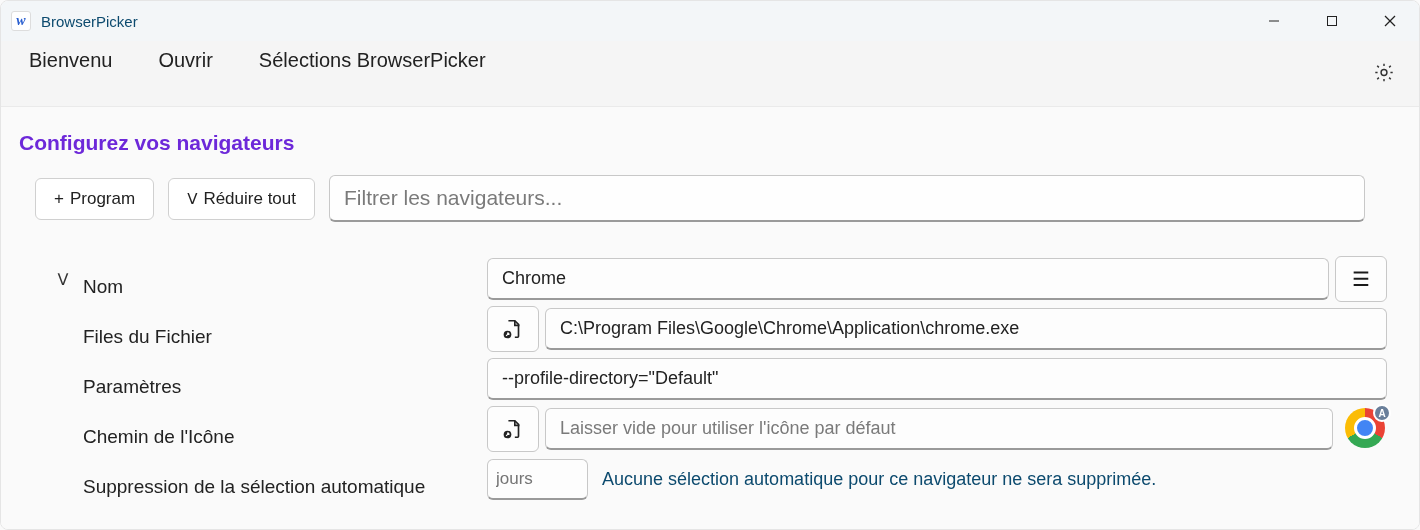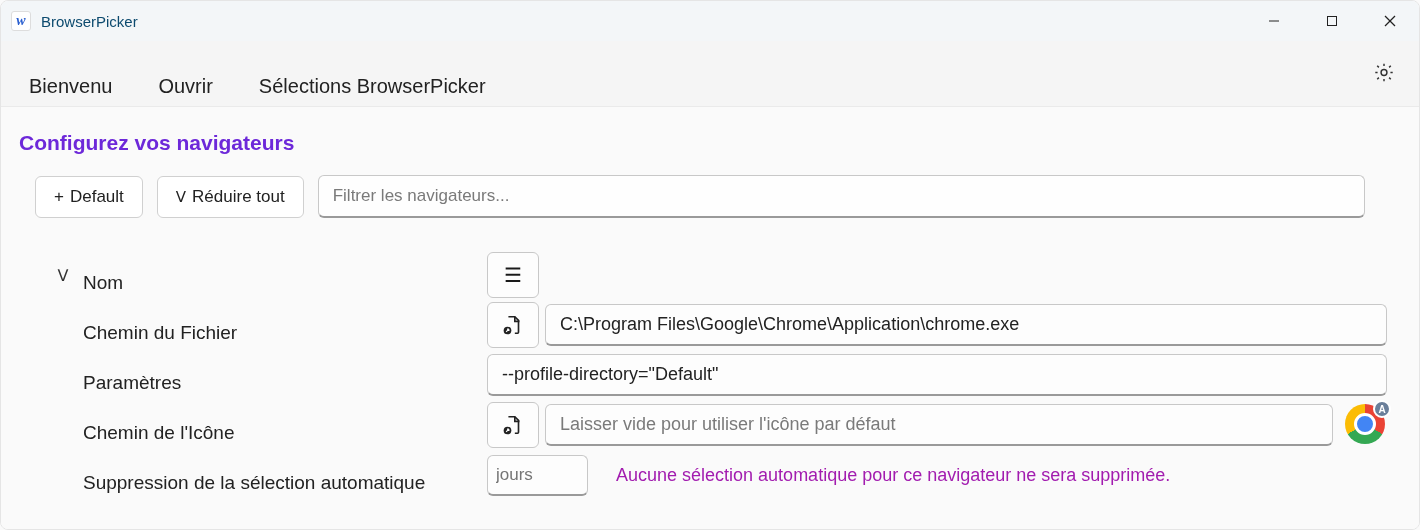--- a/index.html
+++ b/index.html
@@ -65,21 +65,21 @@
     font-size: 14px;
     cursor: default;
   }
   .titlebar .win-btn svg { width: 12px; height: 12px; }
   
   .tabbar {
     height: 66px;
     background: #f5f5f5;
     border-bottom: 1px solid #eaeaea;
     display: flex;
-    align-items: flex-end;
+    align-items: flex-start;
     padding: 0 28px;
     gap: 46px;
     position: relative;
   }
   .tab {
     font-size: 20px;
     color: #222;
     padding: 8px 0;
     cursor: default;
     position: relative;
@@ -136,21 +136,21 @@
     gap: 6px;
   }
   .filter-input {
     flex: 1;
     margin-right: 36px;
     border: 1px solid #c8c8c8;
     border-bottom: 2px solid #9a9a9a;
     border-radius: 6px;
     background: #fefefe;
     padding: 10px 14px;
-    font-size: 17px;
+    font-size: 21px;
     color: #222;
   }
   .filter-input::placeholder { color: #7a7a7a; }
   
   .form {
     padding-left: 36px;
   }
   .form-row {
     display: flex;
     align-items: center;
@@ -210,22 +210,22 @@
     border-bottom: 2px solid #9a9a9a;
     border-radius: 6px;
     background: #fdfdfd;
     padding: 9px 8px;
     font-size: 17px;
     color: #777;
     text-align: left;
   }
   .help-text {
     font-size: 18px;
-    color: #a21caf;
-    margin-left: 22px;
+    color: #0c4a6e;
+    margin-left: 8px;
   }
   .chrome-badge {
     width: 42px;
     height: 42px;
     position: relative;
     margin-left: 6px;
   }
   .chrome-circle {
     width: 40px; height: 40px;
     border-radius: 50%;
@@ -298,47 +298,48 @@
       </svg>
     </div>
   </div>
 
   <div class="content">
     <div class="page-title">Configurez vos navigateurs</div>
 
     <div class="toolbar-row">
       <div class="btn">
         <span>+</span>
-        <span>Default</span>
+        <span>Program</span>
       </div>
       <div class="btn">
         <span style="font-size:15px;">ᐯ</span>
         <span>Réduire tout</span>
       </div>
       <input class="filter-input" type="text" placeholder="Filtrer les navigateurs..." style="">
     </div>
 
     <div class="form">
 
       <div class="form-row">
         <div class="form-label-col">
           <span class="expand-toggle">ᐯ</span>
           <span class="form-label-text">Nom</span>
         </div>
         <div class="form-value-col">
+          <input class="text-input" type="text" value="Chrome" style="">
           <div class="icon-btn menu">
             <span>☰</span>
           </div>
         </div>
       </div>
 
       <div class="form-row">
         <div class="form-label-col indent">
           <span class="expand-toggle"></span>
-          <span class="form-label-text">Chemin du Fichier</span>
+          <span class="form-label-text">Files du Fichier</span>
         </div>
         <div class="form-value-col">
           <div class="icon-btn small">
             <svg width="22" height="22" viewBox="0 0 24 24" fill="none" stroke="#222" stroke-width="1.8">
               <path d="M7 3h7l4 4v13a1 1 0 0 1-1 1h-3"></path>
               <path d="M14 3v5h5"></path>
               <circle cx="6" cy="18" r="4.2" fill="#222" stroke="none"></circle>
               <path d="M4.5 19.5l3-3m0 0h-2m2 0v2" stroke="#fff" stroke-width="1.3"></path>
             </svg>
           </div>

